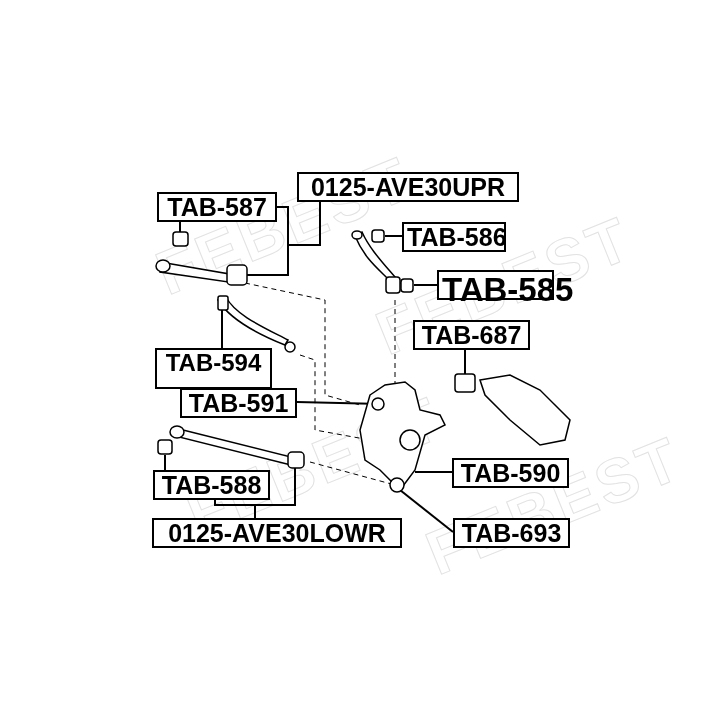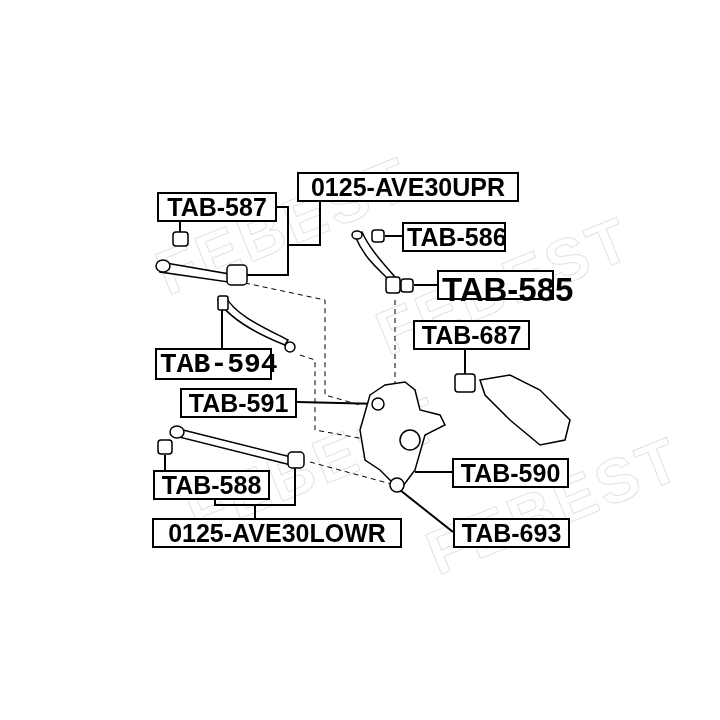--- a/index.html
+++ b/index.html
@@ -69,18 +69,18 @@
     <rect x="288" y="452" width="16" height="16" rx="4"></rect>
     <rect x="158" y="440" width="14" height="14" rx="3"></rect>
   </g>
 </svg>
 
 <div class="label" style="left:157px;top:192px;width:120px;height:30px;font-size:25px;">TAB-587</div>
 <div class="label" style="left:297px;top:172px;width:222px;height:30px;font-size:25px;">0125-AVE30UPR</div>
 <div class="label" style="left:402px;top:222px;width:104px;height:30px;font-size:25px;">TAB-586</div>
 <div class="label" style="left:437px;top:270px;width:117px;height:30px;font-size:33px;">TAB-585</div>
 <div class="label" style="left:413px;top:320px;width:117px;height:30px;font-size:25px;">TAB-687</div>
-<div class="label" style="left:155px;top:348px;width:117px;height:32px;font-size:28px;font-family:Liberation Mono, monospace;">TAB-594</div>
+<div class="label" style="left:155px;top:348px;width:117px;height:41px;font-size:24px;">TAB-594</div>
 <div class="label" style="left:180px;top:388px;width:117px;height:30px;font-size:25px;text-align:center;">TAB-591</div>
 <div class="label" style="left:452px;top:458px;width:117px;height:30px;font-size:25px;">TAB-590</div>
 <div class="label" style="left:153px;top:470px;width:117px;height:30px;font-size:25px;">TAB-588</div>
 <div class="label" style="left:152px;top:518px;width:250px;height:30px;font-size:25px;">0125-AVE30LOWR</div>
 <div class="label" style="left:453px;top:518px;width:117px;height:30px;font-size:25px;">TAB-693</div>
 
 </body></html>

